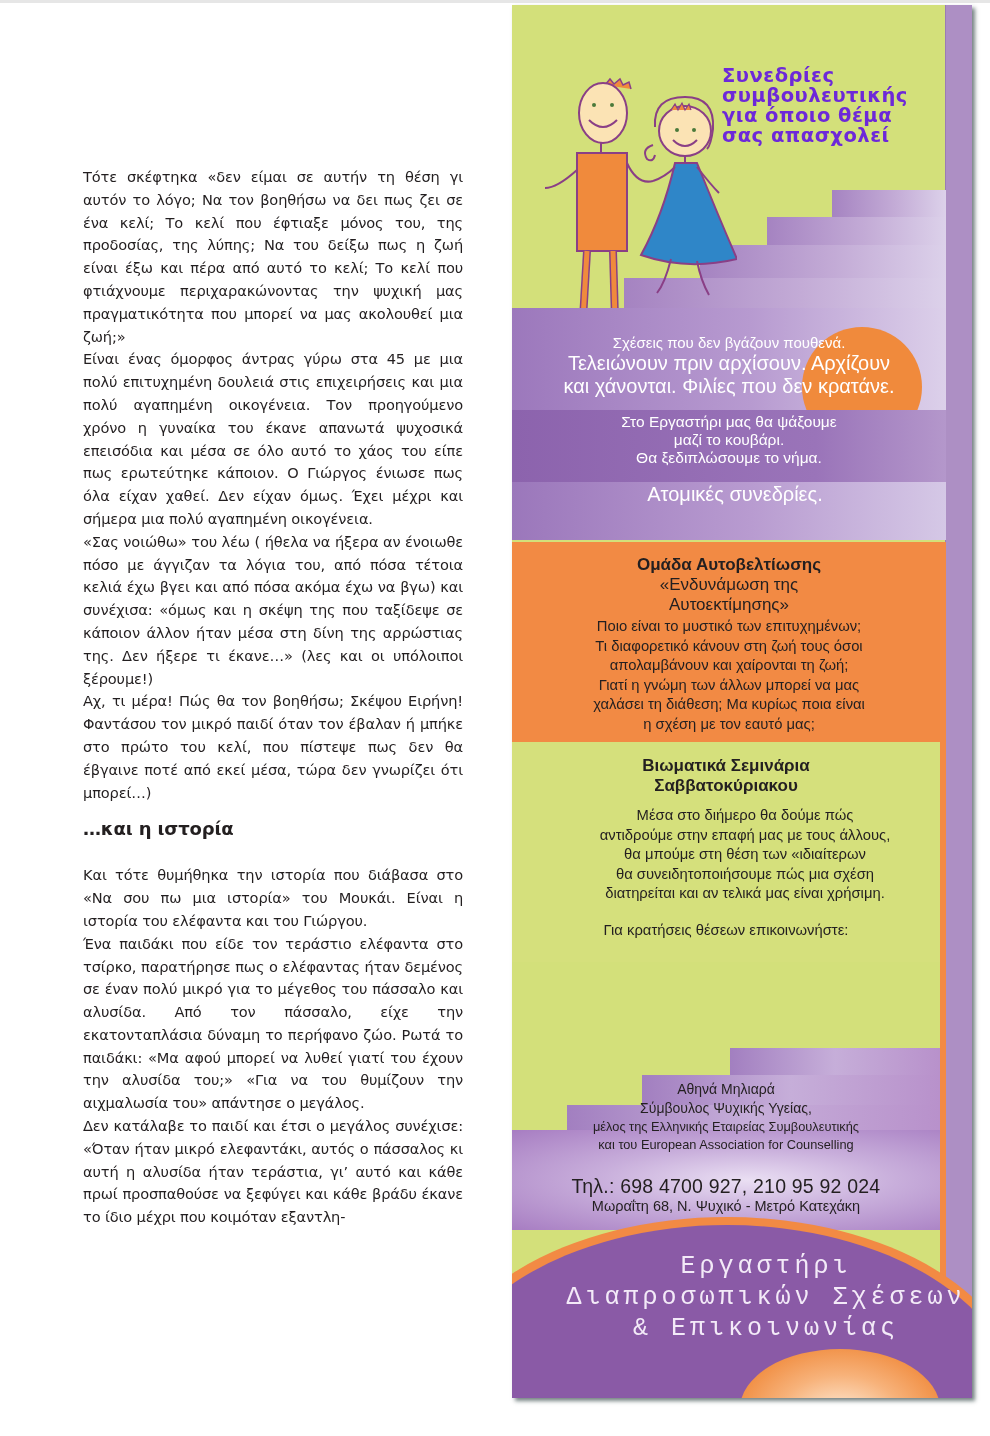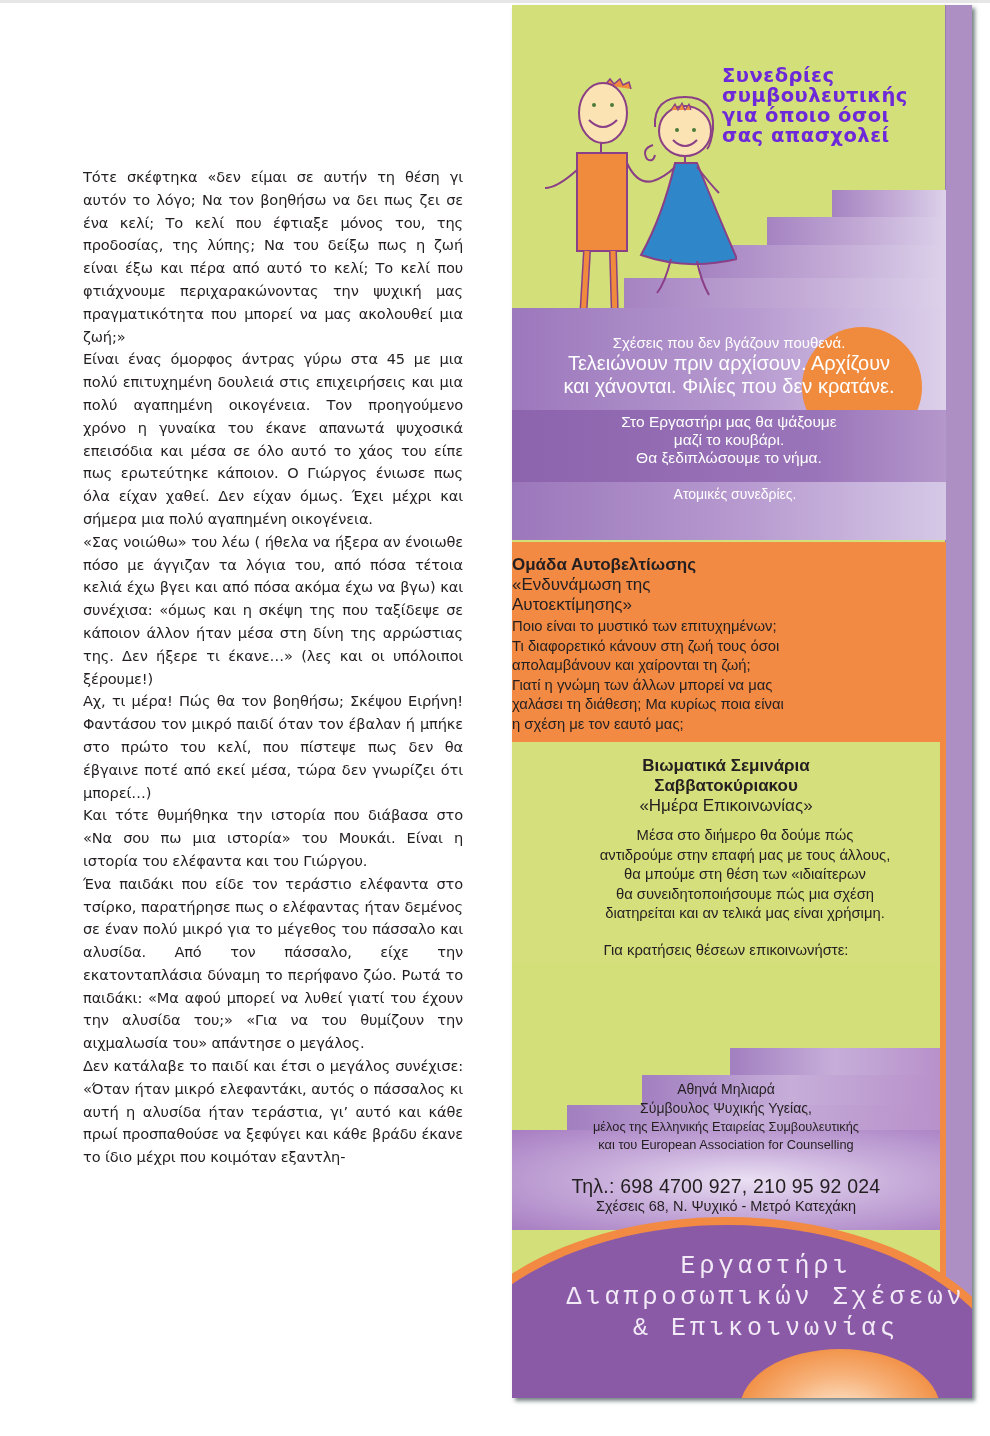--- a/index.html
+++ b/index.html
@@ -63,29 +63,29 @@
   .band2-text {
     position: absolute; left: 0; top: 408px; width: 434px; text-align: center; color: #ffffff;
     font-family: "Liberation Sans", sans-serif; font-size: 15.5px; line-height: 18px;
   }
   .band3 {
     position: absolute; left: 0; top: 477px; width: 434px; height: 58px;
     background: linear-gradient(90deg, #9b77bb 0%, #b89bd0 55%, #d5c8e6 100%);
   }
   .band3-text {
     position: absolute; left: 0; top: 480px; width: 446px; text-align: center; color: #ffffff;
-    font-family: "Liberation Sans", sans-serif; font-size: 14px; line-height: 18px;
+    font-family: "Liberation Sans", sans-serif; font-size: 20px; line-height: 18px;
   }
 
   .orange-block {
     position: absolute; left: 0; top: 537px; width: 434px; height: 200px;
     background: #f28a44;
   }
   .ob-text {
-    position: absolute; left: 0; top: 550px; width: 434px; color: #231f20;
+    position: absolute; left: 0; top: 550px; width: 434px; text-align: center; color: #231f20;
     font-family: "Liberation Sans", sans-serif;
   }
   .ob-title { font-weight: bold; font-size: 17px; line-height: 20px; }
   .ob-sub { font-size: 17px; line-height: 20px; }
   .ob-body { font-size: 14.8px; line-height: 19.5px; margin-top: 2px; }
 
   .green-block { position: absolute; left: 0; top: 737px; width: 428px; height: 220px; background: #d5e07c; }
   .orange-edge { position: absolute; left: 428px; top: 737px; width: 6px; height: 660px; background: #f28a44; }
   .gb-text {
     position: absolute; left: 0; top: 751px; width: 428px; text-align: center; color: #231f20;
@@ -132,20 +132,21 @@
 </head>
 <body>
 
 <div class="top-rule"></div>
 
 <div class="col-left">
   <p>Τότε σκέφτηκα «δεν είμαι σε αυτήν τη θέση γι αυτόν το λόγο; Να τον βοηθήσω να δει πως ζει σε ένα κελί; Το κελί που έφτιαξε μόνος του, της προδοσίας, της λύπης; Να του δείξω πως η ζωή είναι έξω και πέρα από αυτό το κελί; Το κελί που φτιάχνουμε περιχαρακώνοντας την ψυχική μας πραγματικότητα που μπορεί να μας ακολουθεί μια ζωή;»</p>
   <p>Είναι ένας όμορφος άντρας γύρω στα 45 με μια πολύ επιτυχημένη δουλειά στις επιχειρήσεις και μια πολύ αγαπημένη οικογένεια. Τον προηγούμενο χρόνο η γυναίκα του έκανε απανωτά ψυχοσικά επεισόδια και μέσα σε όλο αυτό το χάος του είπε πως ερωτεύτηκε κάποιον. Ο Γιώργος ένιωσε πως όλα είχαν χαθεί. Δεν είχαν όμως. Έχει μέχρι και σήμερα μια πολύ αγαπημένη οικογένεια.</p>
   <p>«Σας νοιώθω» του λέω ( ήθελα να ήξερα αν ένοιωθε πόσο με άγγιζαν τα λόγια του, από πόσα τέτοια κελιά έχω βγει και από πόσα ακόμα έχω να βγω) και συνέχισα: «όμως και η σκέψη της που ταξίδεψε σε κάποιον άλλον ήταν μέσα στη δίνη της αρρώστιας της. Δεν ήξερε τι έκανε…» (λες και οι υπόλοιποι ξέρουμε!)</p>
   <p> Αχ, τι μέρα! Πώς θα τον βοηθήσω; Σκέψου Ειρήνη! Φαντάσου τον μικρό παιδί όταν τον έβαλαν ή μπήκε στο πρώτο του κελί, που πίστεψε πως δεν θα έβγαινε ποτέ από εκεί μέσα, τώρα δεν γνωρίζει ότι μπορεί…)</p>
+  <h2>…και η ιστορία</h2>
   <p>Και τότε θυμήθηκα την ιστορία που διάβασα στο «Να σου πω μια ιστορία» του Μουκάι. Είναι η ιστορία του ελέφαντα και του Γιώργου.</p>
   <p>Ένα παιδάκι που είδε τον τεράστιο ελέφαντα στο τσίρκο, παρατήρησε πως ο ελέφαντας ήταν δεμένος σε έναν πολύ μικρό για το μέγεθος του πάσσαλο και αλυσίδα. Από τον πάσσαλο, είχε την εκατονταπλάσια δύναμη το περήφανο ζώο. Ρωτά το παιδάκι: «Μα αφού μπορεί να λυθεί γιατί του έχουν την αλυσίδα του;» «Για να του θυμίζουν την αιχμαλωσία του» απάντησε ο μεγάλος.</p>
   <p>Δεν κατάλαβε το παιδί και έτσι ο μεγάλος συνέχισε: «Όταν ήταν μικρό ελεφαντάκι, αυτός ο πάσσαλος κι αυτή η αλυσίδα ήταν τεράστια, γι’ αυτό και κάθε πρωί προσπαθούσε να ξεφύγει και κάθε βράδυ έκανε το ίδιο μέχρι που κοιμόταν εξαντλη-</p>
 </div>
 
 <div class="panel">
   <div class="panel-strip"></div>
   <div class="panel-inner">
 
     <div class="stair" style="left:320px;top:185px;width:114px;height:120px;"></div>
@@ -183,21 +184,21 @@
         <path d="M160,92 q14,18 22,26" fill="none" stroke="#8a3f86" stroke-width="2"></path>
         <path d="M138,92 q-10,10 -22,14" fill="none" stroke="#8a3f86" stroke-width="2"></path>
         <path d="M134,184 q-6,24 -14,34" fill="none" stroke="#8a3f86" stroke-width="2"></path>
         <path d="M160,186 q4,20 12,34" fill="none" stroke="#8a3f86" stroke-width="2"></path>
       </g>
     </svg>
 
     <div class="headline">
       <div>Συνεδρίες</div>
       <div>συμβουλευτικής</div>
-      <div>για όποιο όσοι</div>
+      <div>για όποιο θέμα</div>
       <div>σας απασχολεί</div>
     </div>
 
     <div class="band1"></div>
     <div class="orange-circle"></div>
     <div class="band1-text">
       <div class="small">Σχέσεις που δεν βγάζουν πουθενά.</div>
       <div class="big">Τελειώνουν πριν αρχίσουν. Αρχίζουν</div>
       <div class="big">και χάνονται. Φιλίες που δεν κρατάνε.</div>
     </div>
@@ -225,21 +226,20 @@
         <div>χαλάσει τη διάθεση; Μα κυρίως ποια είναι</div>
         <div>η σχέση με τον εαυτό μας;</div>
       </div>
     </div>
 
     <div class="green-block"></div>
     <div class="orange-edge"></div>
     <div class="gb-text">
       <div class="gb-title">Βιωματικά Σεμινάρια</div>
       <div class="gb-title">Σαββατοκύριακου</div>
-      <div class="gb-sub">«Ημέρα Επικοινωνίας»</div>
       <div class="gb-body">
         <div>Μέσα στο διήμερο θα δούμε πώς</div>
         <div>αντιδρούμε στην επαφή μας με τους άλλους,</div>
         <div>θα μπούμε στη θέση των «ιδιαίτερων</div>
         <div>θα συνειδητοποιήσουμε πώς μια σχέση</div>
         <div>διατηρείται και αν τελικά μας είναι χρήσιμη.</div>
       </div>
       <div class="gb-contact">Για κρατήσεις θέσεων επικοινωνήστε:</div>
     </div>
 
@@ -248,21 +248,21 @@
     <div class="stair-low" style="left:55px;top:1100px;width:373px;height:120px;"></div>
     <div class="stair-low" style="left:0;top:1125px;width:428px;height:100px;"></div>
     <div class="contact-zone" style="top:1125px;height:100px;"></div>
 
     <div class="contact-text" style="top:1075px;">
       <div class="ct-name">Αθηνά Μηλιαρά</div>
       <div class="ct-role">Σύμβουλος Ψυχικής Υγείας,</div>
       <div class="ct-member">μέλος της Ελληνικής Εταιρείας Συμβουλευτικής</div>
       <div class="ct-member">και του European Association for Counselling</div>
       <div class="ct-phone">Τηλ.: 698 4700 927, 210 95 92 024</div>
-      <div class="ct-addr">Σχέσεις 68, Ν. Ψυχικό - Μετρό Κατεχάκη</div>
+      <div class="ct-addr">Μωραΐτη 68, Ν. Ψυχικό - Μετρό Κατεχάκη</div>
     </div>
 
     <div class="bottom-arc"></div>
     <div class="bottom-arc-inner"></div>
     <div class="bottom-fill"></div>
     <div class="sun"></div>
 
     <div class="title-text">
       <div>Εργαστήρι</div>
       <div>Διαπροσωπικών Σχέσεων</div>

